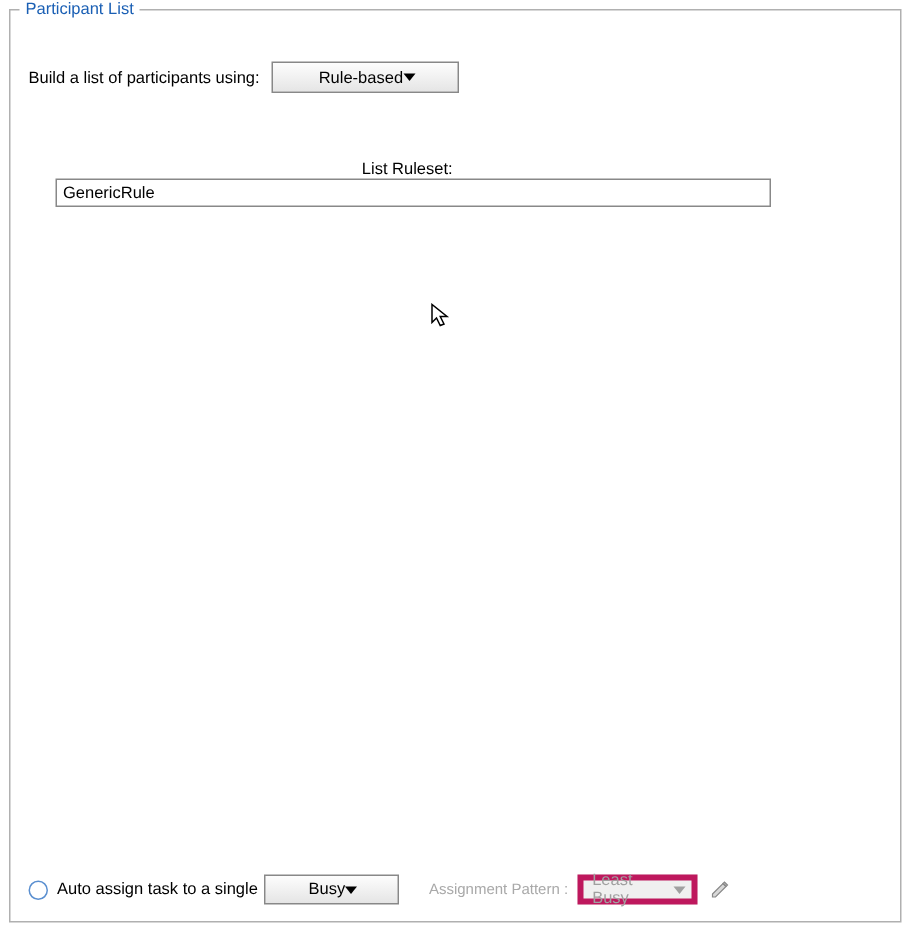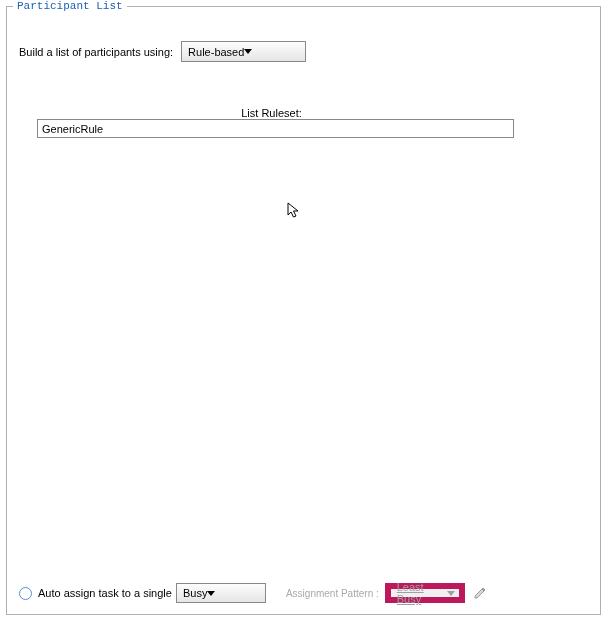--- a/index.html
+++ b/index.html
@@ -20,38 +20,37 @@
       border: 1px solid #b0b0b0;
     }
     .groupbox-legend {
       position: absolute;
       top: -7px;
       left: 6px;
       background: #fff;
       padding: 0 4px;
       color: #1a5fb4;
       font-size: 11px;
-      font-family: Liberation Mono, monospace;
     }
     .row-build {
       position: absolute;
       top: 34px;
       left: 12px;
       display: flex;
       align-items: center;
     }
     .label { font-size: 11px; color: #000; }
     .select {
       height: 21px;
       border: 1px solid #888;
       background: linear-gradient(#fdfdfd, #e5e5e5);
       font-size: 11px;
       display: flex;
       align-items: center;
-      justify-content: flex-start;
+      justify-content: center;
       padding: 0 4px 0 6px;
       cursor: default;
     }
     .select-build { width: 125px; margin-left: 8px; }
     .caret {
       width: 0; height: 0;
       border-left: 4px solid transparent;
       border-right: 4px solid transparent;
       border-top: 5px solid #000;
     }
@@ -113,30 +112,29 @@
       height: 20px;
     }
     .assign-label {
       color: #a9a9a9;
       margin-left: 20px;
       font-size: 10px;
     }
     .select-disabled {
       width: 80px;
       height: 20px;
-      border: 6px solid #be185d;
+      border: 4px solid #be185d;
       background: #f0f0f0;
       color: #a0a0a0;
       display: inline-flex;
       align-items: center;
       justify-content: space-between;
       padding: 0 4px 0 6px;
       margin-left: 6px;
       font-size: 11px;
-      text-decoration: underline;
     }
     .caret-disabled {
       width: 0; height: 0;
       border-left: 4px solid transparent;
       border-right: 4px solid transparent;
       border-top: 5px solid #a0a0a0;
     }
     .pencil {
       margin-left: 8px;
       display: inline-flex;

